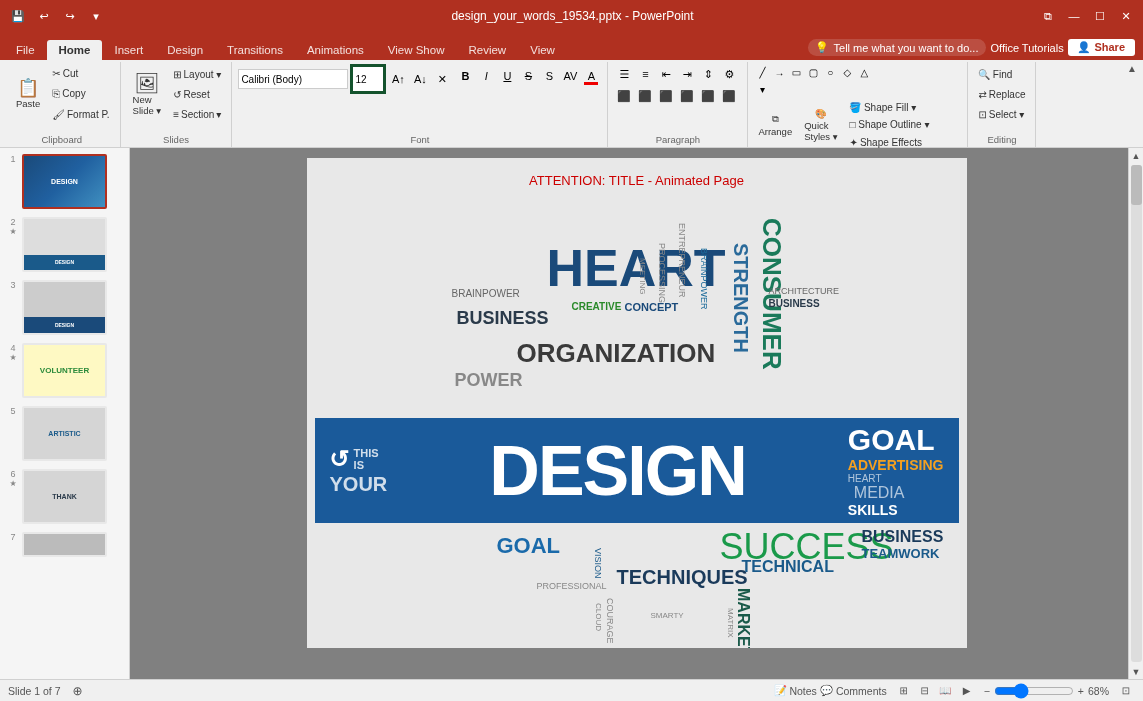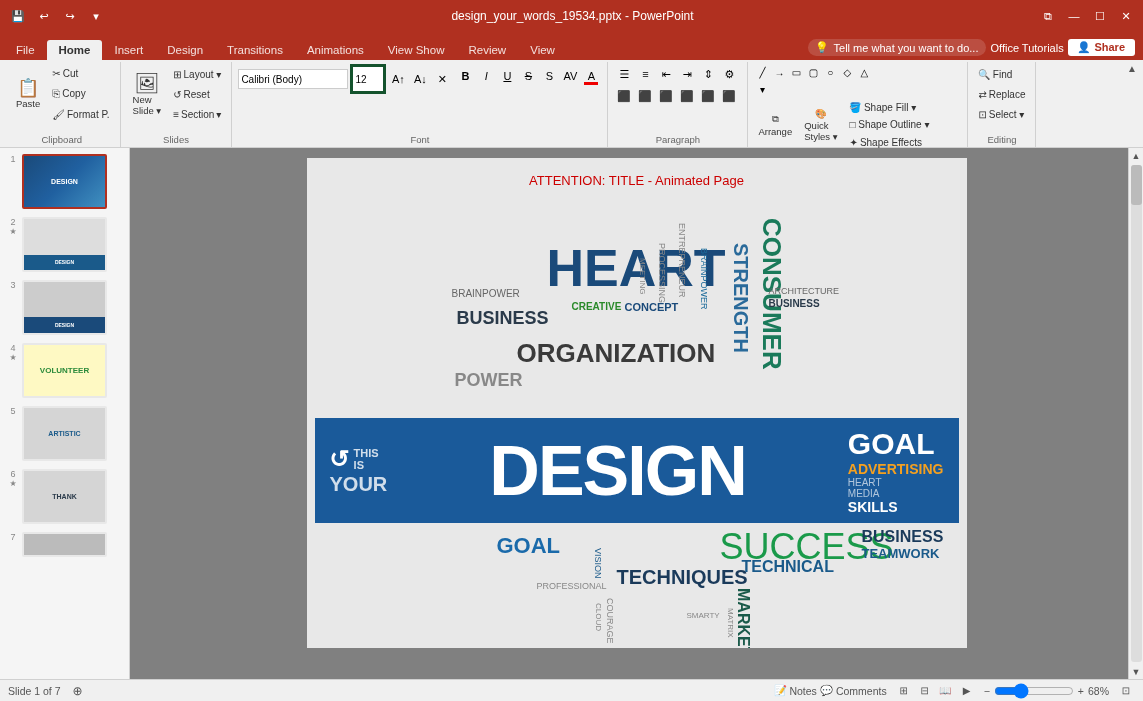--- a/index.html
+++ b/index.html
@@ -436,21 +436,21 @@
             </div>
             <span style="color:rgba(255,255,255,0.8);font-size:20px;font-weight:bold;">YOUR</span>
           </div>
           <div style="flex:1;text-align:center;">
             <span style="color:white;font-size:70px;font-weight:bold;letter-spacing:-2px;">DESIGN</span>
           </div>
           <div class="banner-right">
             <span style="color:white;font-size:30px;font-weight:bold;">GOAL</span>
             <span style="color:#f4a020;font-size:14px;font-weight:bold;">ADVERTISING</span>
             <span style="color:rgba(255,255,255,0.65);font-size:10px;">HEART</span>
-            <span style="color:rgba(255,255,255,0.65);font-size:10px;">MEDIA</span>
+            <span style="color:rgba(255,255,255,0.65);font-size:16px;margin-left:6px;">MEDIA</span>
             <span style="color:white;font-size:14px;font-weight:bold;">SKILLS</span>
           </div>
         </div>
 
         <span class="wc-word" style="top:345px;left:190px;font-size:22px;color:#1a6aaa;font-weight:bold;">GOAL</span>
 
         <span class="wc-word" style="top:360px;left:296px;font-size:9px;color:#1a5a8a;transform:rotate(90deg);transform-origin:0 0;">VISION</span>
 
 
         <span class="wc-word" style="top:338px;left:413px;font-size:36px;color:#1a9a4a;font-weight:normal;">SUCCESS</span>
@@ -464,21 +464,21 @@
         <span class="wc-word" style="top:370px;left:435px;font-size:16px;color:#1a5a8a;font-weight:bold;">TECHNICAL</span>
 
         <span class="wc-word" style="top:393px;left:230px;font-size:9px;color:#888;">PROFESSIONAL</span>
 
         <span class="wc-word" style="top:400px;left:445px;font-size:16px;color:#1a5a4a;font-weight:bold;transform:rotate(90deg);transform-origin:0 0;">MARKETING</span>
 
         <span class="wc-word" style="top:415px;left:296px;font-size:8px;color:#888;transform:rotate(90deg);transform-origin:0 0;">CLOUD</span>
 
         <span class="wc-word" style="top:410px;left:308px;font-size:9px;color:#888;transform:rotate(90deg);transform-origin:0 0;">COURAGE</span>
 
-        <span class="wc-word" style="top:423px;left:380px;font-size:8px;color:#888;">SMARTY</span>
+        <span class="wc-word" style="top:423px;left:344px;font-size:8px;color:#888;">SMARTY</span>
 
         <span class="wc-word" style="top:420px;left:428px;font-size:8px;color:#888;transform:rotate(90deg);transform-origin:0 0;">MATRIX</span>
       </div>
     </div>
 
     <div class="vert-scroll" style="position:absolute;right:0;top:0;bottom:0;width:15px;background:#f0f0f0;border-left:1px solid #d0d0d0;display:flex;flex-direction:column;align-items:center;">
       <div class="scroll-arrow">▲</div>
       <div style="flex:1;width:11px;background:#ddd;border-radius:3px;margin:2px auto;">
         <div style="height:40px;background:#bbb;border-radius:3px;"></div>
       </div>

